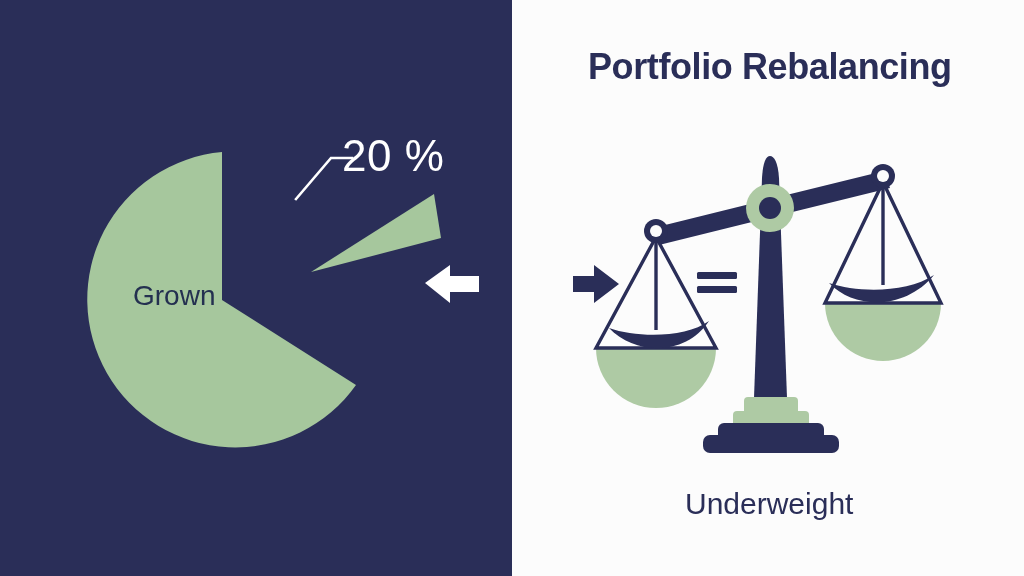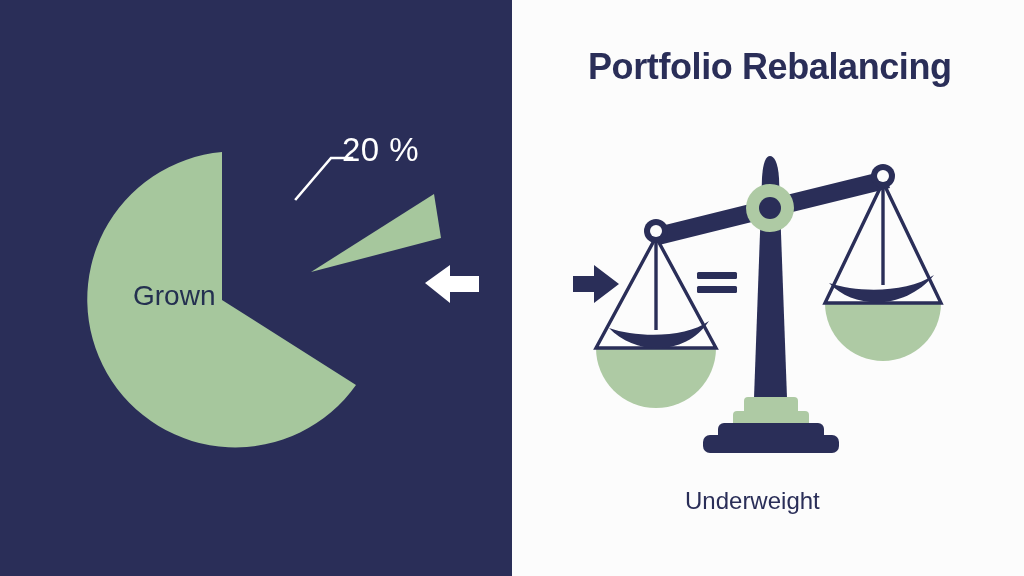--- a/index.html
+++ b/index.html
@@ -48,37 +48,37 @@
     left: 588px;
     top: 46px;
     font-size: 36px;
     font-weight: bold;
     color: #2a2e58;
     letter-spacing: -0.4px;
   }
   #pct-label {
     left: 342px;
     top: 131px;
-    font-size: 33px;
+    font-size: 44px;
     font-weight: normal;
     color: #ffffff;
     letter-spacing: 0.5px;
   }
   #grown-label {
     left: 133px;
     top: 280px;
     font-size: 28px;
     font-weight: normal;
     color: #243050;
     text-align: center;
   }
   #underweight-label {
     left: 685px;
     top: 487px;
-    font-size: 24px;
+    font-size: 30px;
     font-weight: normal;
     color: #2a2e58;
   }
 </style>
 </head>
 <body>
 
 <div id="stage">
 
   <div class="panel" id="panel-left"></div>

